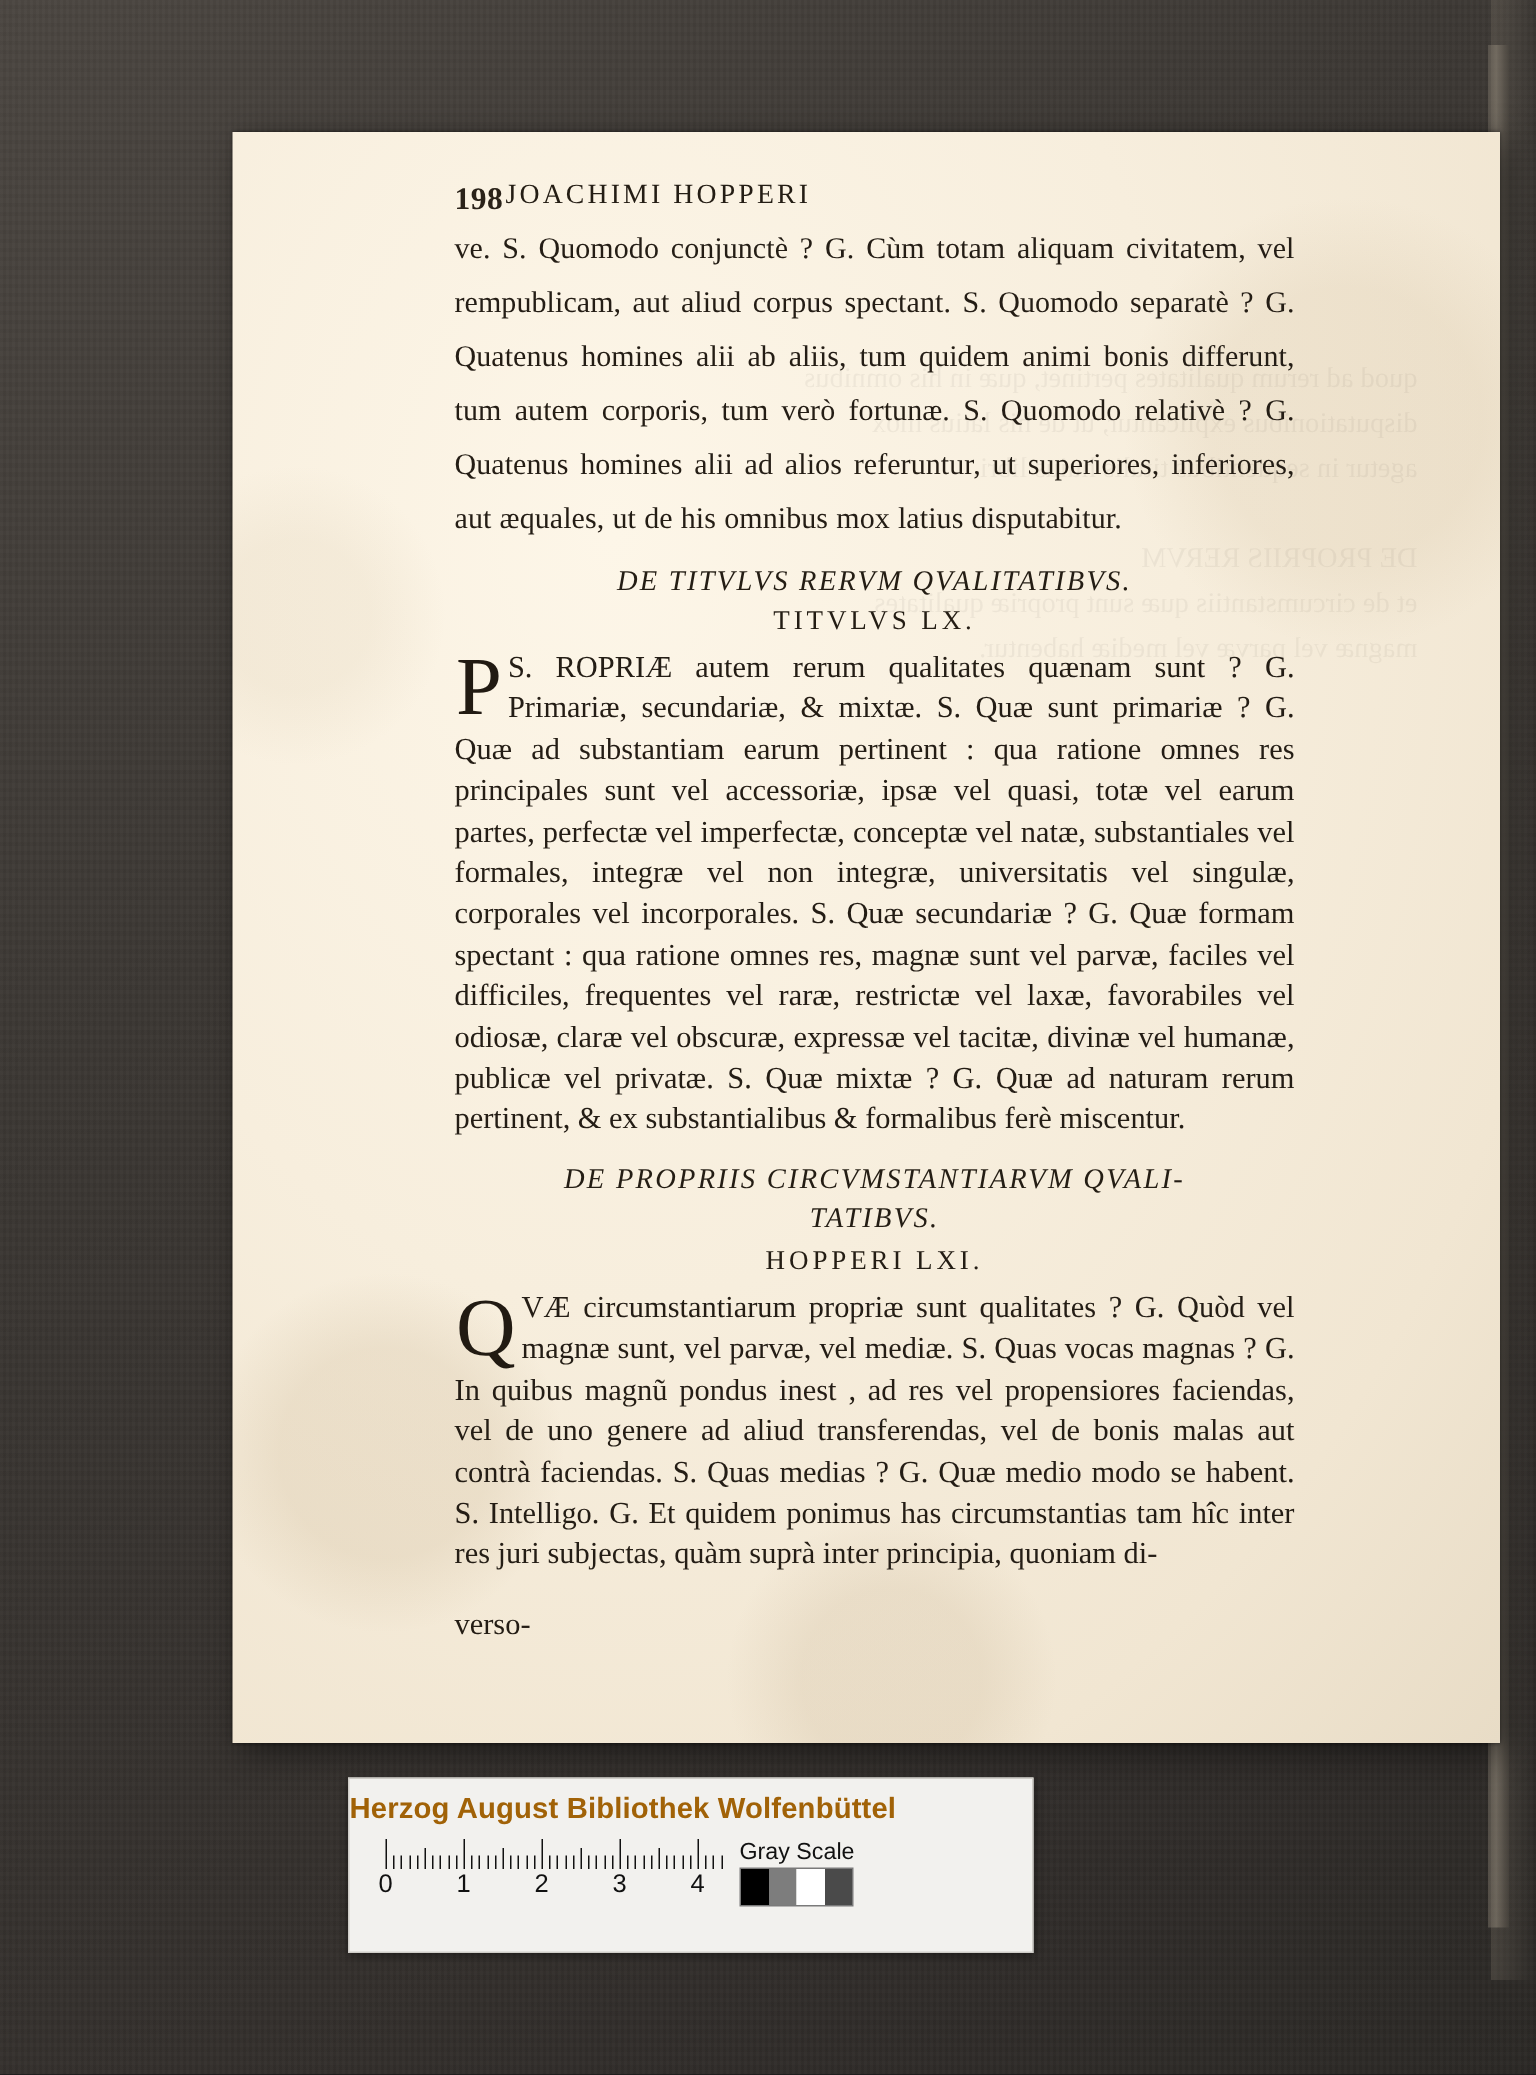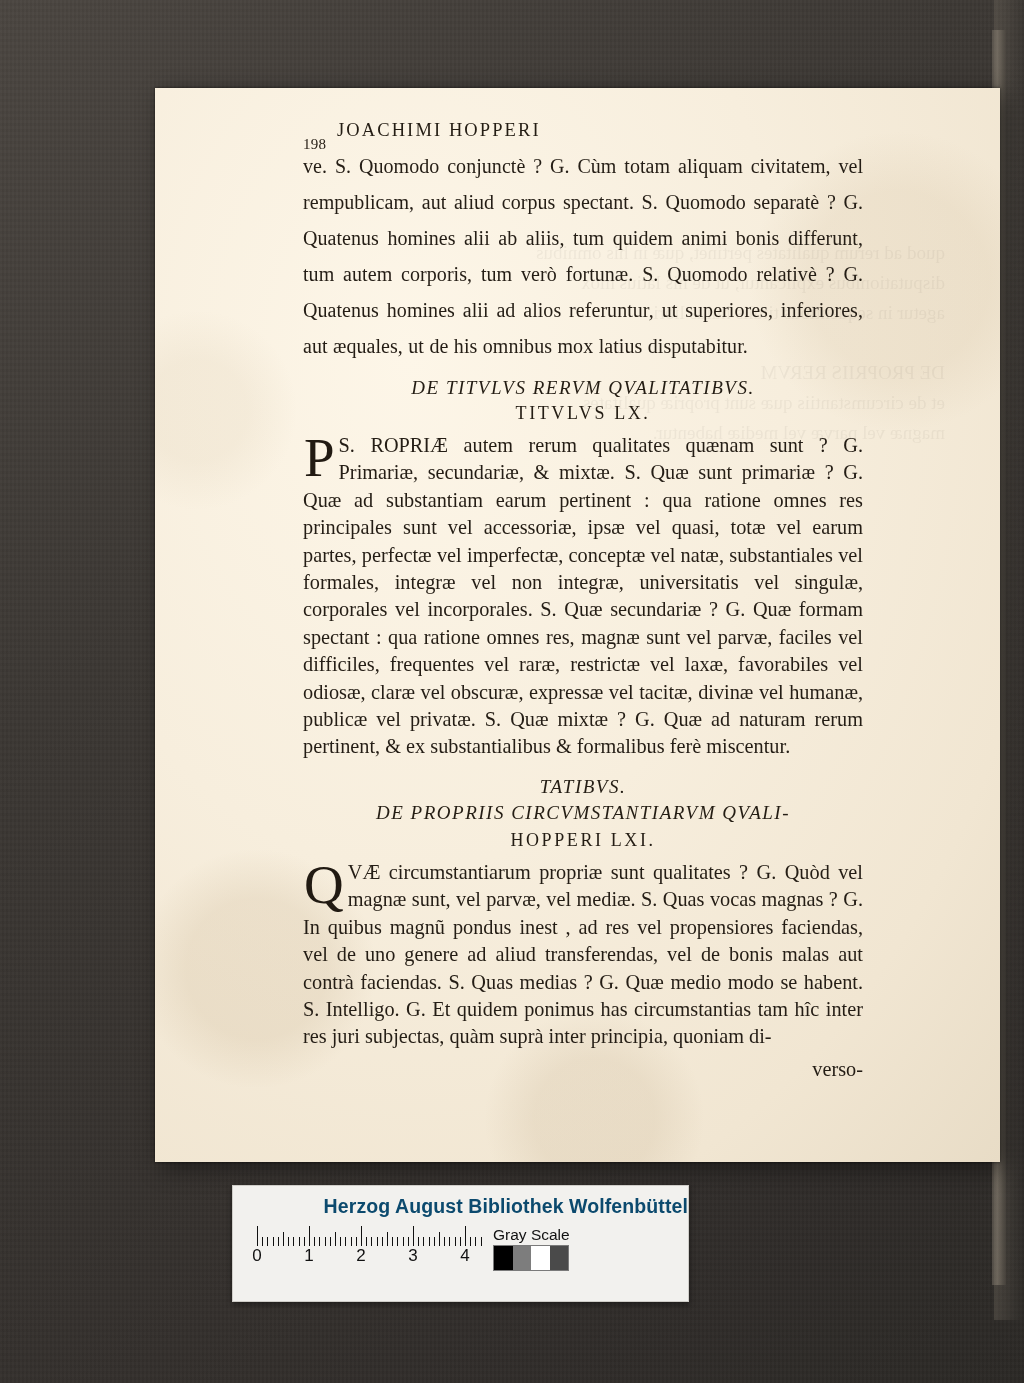--- a/index.html
+++ b/index.html
@@ -98,24 +98,25 @@
     color: #231c14;
   }
   .running-head {
     position: relative;
     height: 26px;
     margin-bottom: 2px;
   }
   .folio {
     position: absolute;
     left: 0;
-    top: 16px;
-    font-size: 15px;
+    top: 0;
+    font-size: 21px;
     letter-spacing: .3px;
     color: #2a2219;
+    font-weight: bold;
   }
   .head-title {
     font-size: 18.5px;
     letter-spacing: 2.1px;
     color: #241d14;
     padding-left: 34px;
   }
 
   p.body {
     margin: 0;
@@ -158,43 +159,43 @@
     font-size: 55px;
     line-height: 44px;
     padding: 4px 4px 0 1px;
     font-family: "Liberation Serif", serif;
     color: #211a12;
   }
   .speaker {
     font-size: 20.3px;
   }
   .tail-right {
-    text-align: right;
+    text-align: left;
     font-size: 20.3px;
     line-height: 27.4px;
-    margin-top: 5px;
+    margin-top: 19px;
   }
 
   
   #target-card {
     position: absolute;
     left: 232px;
     top: 1185px;
     width: 455px;
     height: 115px;
     background: #f2f1ee;
     border: 1px solid #cfcdc8;
     box-shadow: 0 2px 6px rgba(0,0,0,0.45);
   }
   #target-card .lib-name {
-    text-align: right;
+    text-align: left;
     font-family: "Liberation Sans", sans-serif;
     font-weight: bold;
     font-size: 19.5px;
-    color: #0c4a6e;
+    color: #a16207;
     padding-top: 9px;
     letter-spacing: .1px;
   }
   .card-lower {
     display: flex;
     align-items: flex-start;
     padding: 6px 12px 0 14px;
     gap: 10px;
   }
   .ruler {
@@ -315,22 +316,22 @@
       <div class="section-head">DE TITVLVS RERVM QVALITATIBVS.</div>
       <div class="titulus">TITVLVS LX.</div>
 
       <div class="dropblock">
         <span class="speaker">S.</span>
         <span class="dropcap">P</span>
         <span>ROPRIÆ autem rerum qualitates quænam sunt ? G. Primariæ, secundariæ, &amp; mixtæ. S. Quæ sunt primariæ ? G. Quæ ad substantiam earum pertinent : qua ratione omnes res principales sunt vel accessoriæ, ipsæ vel quasi, totæ vel earum partes, perfectæ vel imperfectæ, conceptæ vel natæ, substantiales vel formales, integræ vel non integræ, universitatis vel singulæ, corporales vel incorporales. S. Quæ secundariæ ? G. Quæ formam spectant : qua ratione omnes res, magnæ sunt vel parvæ, faciles vel difficiles, frequentes vel raræ, restrictæ vel laxæ, favorabiles vel odiosæ, claræ vel obscuræ, expressæ vel tacitæ, divinæ vel humanæ, publicæ vel privatæ. S. Quæ mixtæ ? G. Quæ ad naturam rerum pertinent, &amp; ex substantialibus &amp; formalibus ferè miscentur.</span>
       </div>
 
       <div class="section-head two-line">
+        <div>DE PROPRIIS CIRCVMSTANTIARVM QVALI-</div>
         <div>TATIBVS.</div>
-        <div>DE PROPRIIS CIRCVMSTANTIARVM QVALI-</div>
       </div>
       <div class="titulus">HOPPERI LXI.</div>
 
       <div class="dropblock">
         <span class="dropcap">Q</span>
         <span>VÆ circumstantiarum propriæ sunt qualitates ? G. Quòd vel magnæ sunt, vel parvæ, vel mediæ. S. Quas vocas magnas ? G. In quibus magnũ pondus inest , ad res vel propensiores faciendas, vel de uno genere ad aliud transferendas, vel de bonis malas aut contrà faciendas. S. Quas medias ? G. Quæ medio modo se habent. S. Intelligo. G. Et quidem ponimus has circumstantias tam hîc inter res juri subjectas, quàm suprà inter principia, quoniam di-</span>
       </div>
 
       <div class="tail-right">verso-</div>
     </div>

